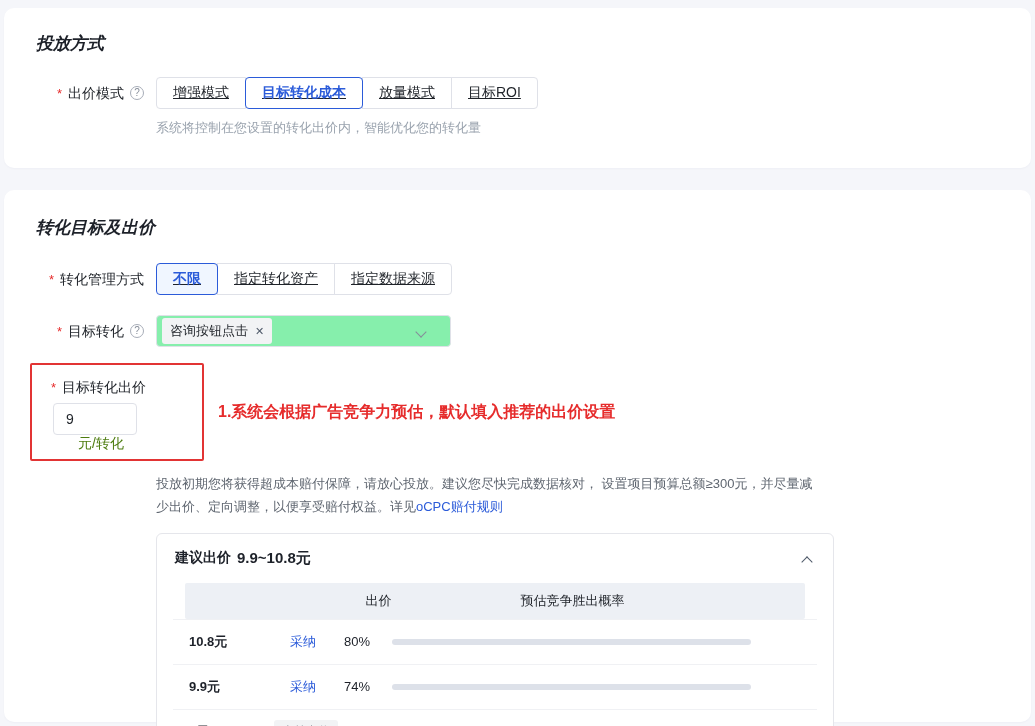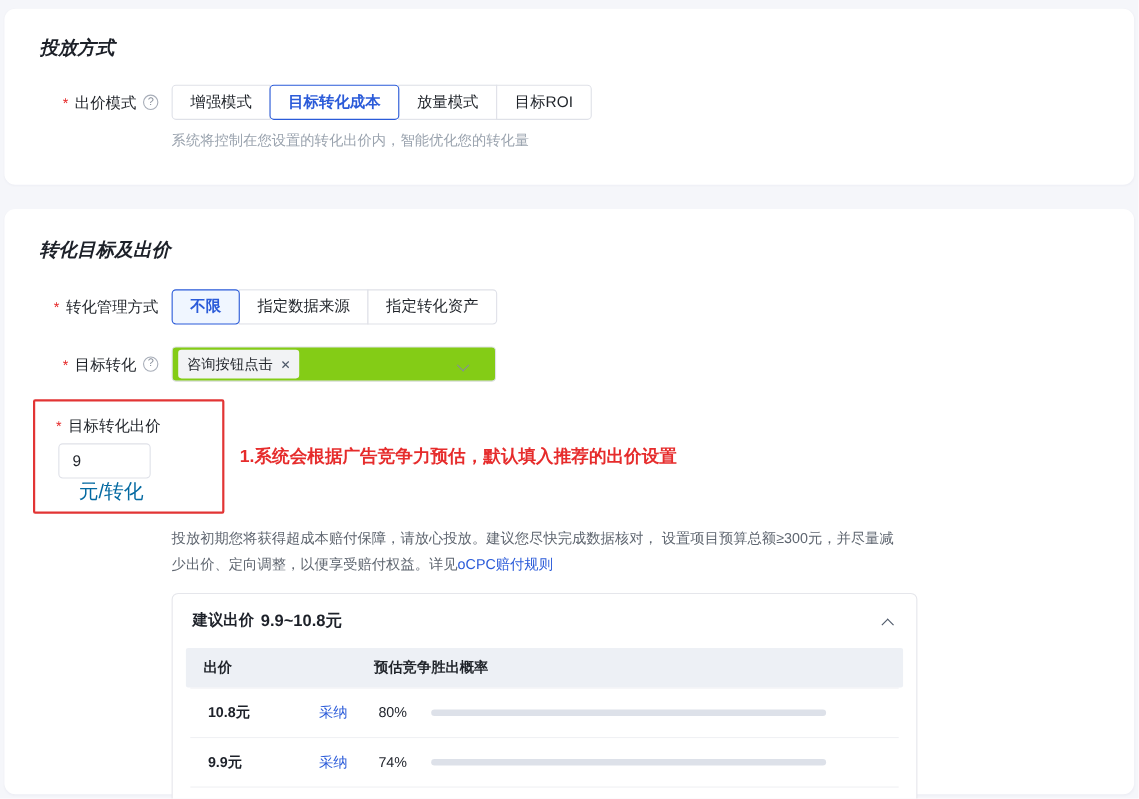--- a/index.html
+++ b/index.html
@@ -27,39 +27,39 @@
     display:flex; justify-content:flex-end; align-items:center; gap:4px;
   }
   .required::before { content:"*"; color:#e62c2c; font-size:13px; margin-right:2px; position:relative; top:1px; }
   .help-icon {
     width:14px; height:14px; border:1px solid #a7adb8; border-radius:50%;
     color:#868d99; font-size:10px; line-height:12px; text-align:center;
     display:inline-block; margin-left:2px;
   }
   .help-icon::before { content:"?"; }
   
-  .seg { display:flex; }
+  .seg { display:flex;text-decoration:underline; }
   .seg-btn {
     height:32px; padding:0 16px; background:#fff;
     border:1px solid #dfe1e8; margin-left:-1px;
     font-size:14px; color:#1f2329; display:flex; align-items:center;
     cursor:pointer; position:relative; font-family:inherit;
   }
   .seg-btn:first-child { border-radius:4px 0 0 4px; margin-left:0; }
   .seg-btn:last-child { border-radius:0 4px 4px 0; }
   .seg-btn.active {
     border:1px solid #2b5bd9; color:#2b5bd9; border-radius:4px;
     z-index:2; font-weight:600;
   }
   .seg-btn.active.tinted { background:#f0f6ff; }
   .helper-text { color:#9aa3ae; font-size:13px; margin:10px 0 0 120px; }
   
   .select-box {
     width:295px; height:32px; border:1px solid #dfe1e8; border-radius:4px;
-    display:flex; align-items:center; padding:0 23px 0 5px; background:#84cc16; cursor:pointer;
+    display:flex; align-items:center; padding:0 23px 0 5px; background:#86efac; cursor:pointer;
   }
   .tag {
     background:#f2f3f5; border-radius:3px; padding:4px 8px; font-size:13px;
     color:#1f2329; display:flex; align-items:center; gap:7px;
   }
   .tag-close { color:#4e5969; font-size:11px; cursor:pointer; }
   .tag-close::before { content:"✕"; }
   .chevron { margin-left:auto; width:10px; height:10px; position:relative; }
   .chevron::before {
     content:""; position:absolute; left:0; top:2px; width:7px; height:7px;
@@ -72,41 +72,41 @@
   .red-box {
     display:flex; align-items:center;
     border:2px solid #e23434; border-radius:2px;
     padding:6px 44px 6px 0; margin-left:-6px;flex-direction:column;
   }
   .red-box .row-label { width:114px; }
   .bid-input {
     width:84px; height:32px; border:1px solid #dfe1e8; border-radius:4px;
     padding:0 12px; font-size:14px; color:#1f2329; font-family:inherit; outline:none;
   }
-  .unit { margin-left:12px; font-size:18px; color:#0369a1; }
+  .unit { margin-left:12px; font-size:14px; color:#4d7c0f; }
   .annotation { color:#e62c2c; font-size:16px; font-weight:600; margin-left:14px; white-space:nowrap; }
   
   .note {
     margin:12px 0 0 120px; width:668px;
     color:#5f6670; font-size:13px; line-height:1.75;
   }
   .link { color:#2b5bd9; text-decoration:none; cursor:pointer; }
   
   .panel {
     margin:14px 0 0 120px; width:678px;
     border:1px solid #e5e6eb; border-radius:6px; background:#fff;
   }
   .panel-header {
     display:flex; align-items:center; padding:15px 20px 13px 18px; cursor:pointer;
   }
   .panel-title { font-size:14px; font-weight:700; color:#1d2129; }
   .panel-range { font-size:15px; font-weight:700; color:#1d2129; margin-left:6px; }
   .table-head {
-    margin:2px 12px 0; background:#edf0f5; border-radius:2px;
-    display:flex; align-items:center; padding:9px 16px; font-size:13px; font-weight:700; color:#1f2329;
+    margin:2px 28px 0; background:#edf0f5; border-radius:2px;
+    display:flex; align-items:center; padding:9px 16px; font-size:13px; font-weight:400; color:#1f2329;justify-content:center;
   }
   .col-bid-h { width:155px; }
   .t-row {
     margin:0 16px; display:flex; align-items:center; padding:13px 0 13px 16px;
     border-top:1px solid #f0f1f4; font-size:13px;
   }
   .t-row:first-of-type { border-top:none; }
   .cell-bid { width:85px; font-weight:700; color:#1d2129; font-size:13px; }
   .cell-action { width:70px; }
   .adopt { color:#2b5bd9; font-size:13px; cursor:pointer;margin-left:16px; }
@@ -150,22 +150,22 @@
 
 <div class="card card-2">
   <div class="section-title">转化目标及出价</div>
 
   <div class="form-row" style="margin-top:24px;">
     <div class="row-label required">
       <span>转化管理方式</span>
     </div>
     <div class="seg">
       <button class="seg-btn active tinted">不限</button>
+      <button class="seg-btn">指定转化资产</button>
       <button class="seg-btn">指定数据来源</button>
-      <button class="seg-btn">指定转化资产</button>
     </div>
   </div>
 
   <div class="form-row mt20">
     <div class="row-label required">
       <span>目标转化</span>
       <span class="help-icon"></span>
     </div>
     <div class="select-box">
       <span class="tag">

